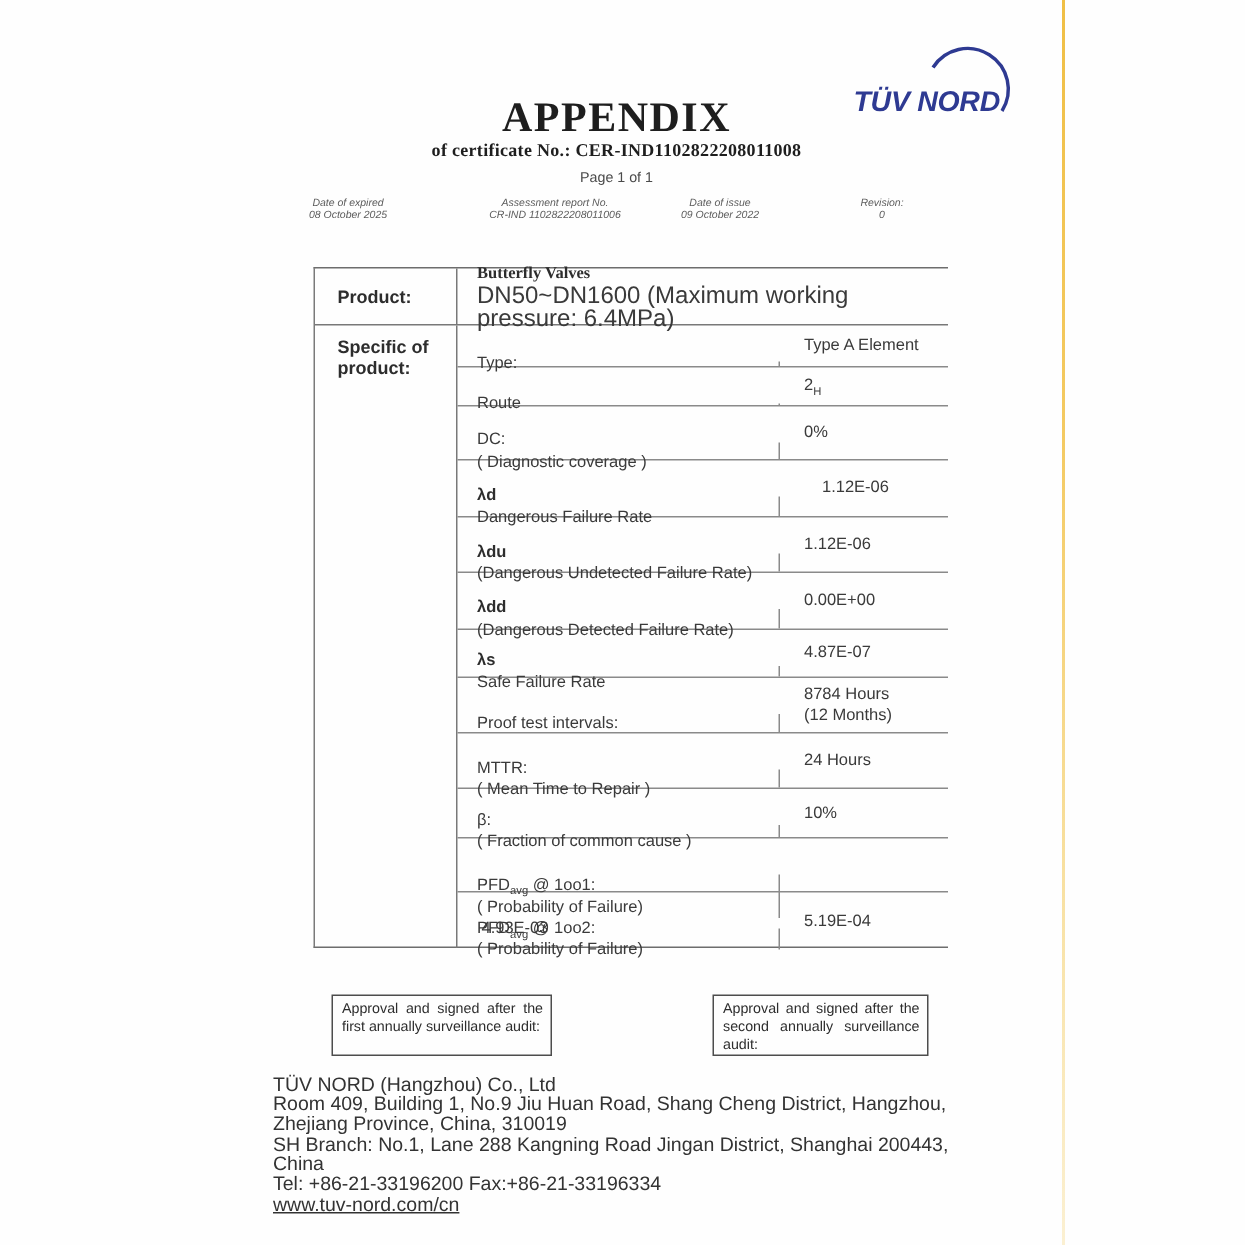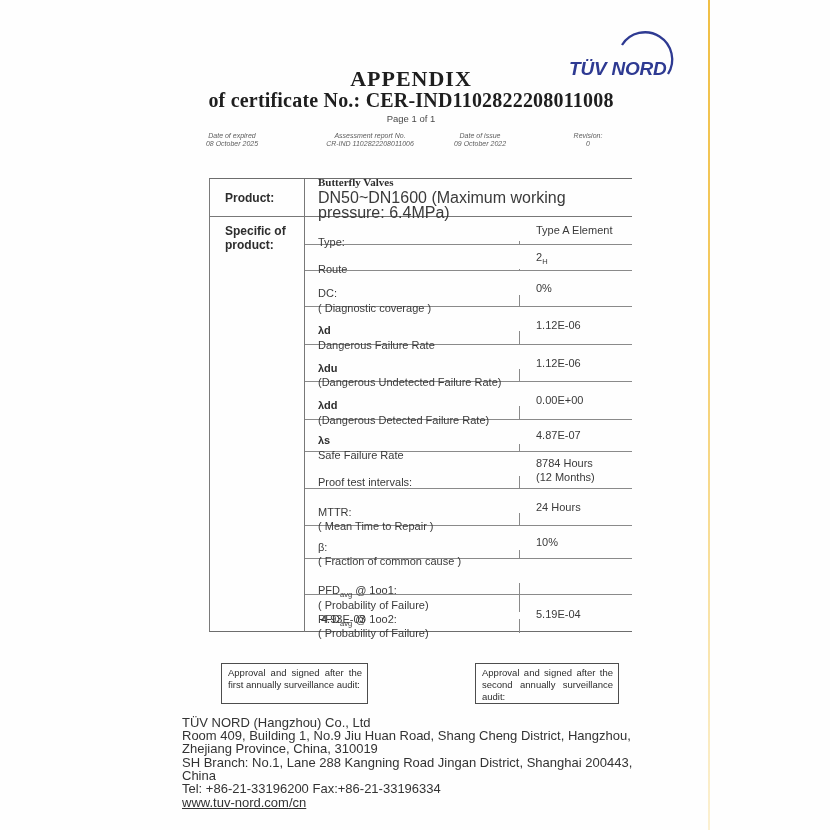--- a/index.html
+++ b/index.html
@@ -16,22 +16,22 @@
   
   .logo-text {
     position:absolute; left:569px; top:58px; width:110px;
     font-size:19px; font-weight:bold; font-style:italic;
     color:#2e3a92; letter-spacing:-0.2px; white-space:nowrap;
   }
   .logo-arc { position:absolute; left:612px; top:26px; }
 
   
   .title-block { position:absolute; left:151px; top:67px; width:520px; text-align:center; color:#1e1e1e; }
-  .title { font-family:"Liberation Serif", serif; font-weight:bold; font-size:22px; line-height:23px; letter-spacing:1px; }
-  .subtitle { font-family:"Liberation Serif", serif; font-weight:bold; font-size:20px; line-height:21px; letter-spacing:0.2px; }
+  .title { font-family:"Liberation Serif", serif; font-weight:bold; font-size:28px; line-height:23px; letter-spacing:1px; }
+  .subtitle { font-family:"Liberation Serif", serif; font-weight:bold; font-size:12px; line-height:21px; letter-spacing:0.2px; }
   .page-info { font-size:9.5px; line-height:13px; color:#4a4a4a; margin-top:1px; }
 
   
   .meta { position:absolute; left:0; top:132px; width:830px; height:20px; }
   .meta-field {
     position:absolute; transform:translateX(-50%); text-align:center;
     font-style:italic; font-size:7px; line-height:8px; color:#5d5d5d; white-space:nowrap;
   }
   .meta-field:nth-child(1){ left:232px; }
   .meta-field:nth-child(2){ left:370px; }
@@ -152,21 +152,21 @@
           </div>
           <div class="spec-row" style="height: 36px;">
             <div class="spec-term">
               <div class="">DC:</div>
               <div>( Diagnostic coverage )</div>
             </div>
             <div class="spec-value">
               <div>0%</div>
             </div>
           </div>
-          <div class="spec-row" style="height: 38px;">
+          <div class="spec-row" style="height: 38px; gap: 12px;">
             <div class="spec-term">
               <div class="bold">λd</div>
               <div>Dangerous Failure Rate</div>
             </div>
             <div class="spec-value">
               <div>1.12E-06</div>
             </div>
           </div>
           <div class="spec-row" style="height: 37px;">
             <div class="spec-term">

